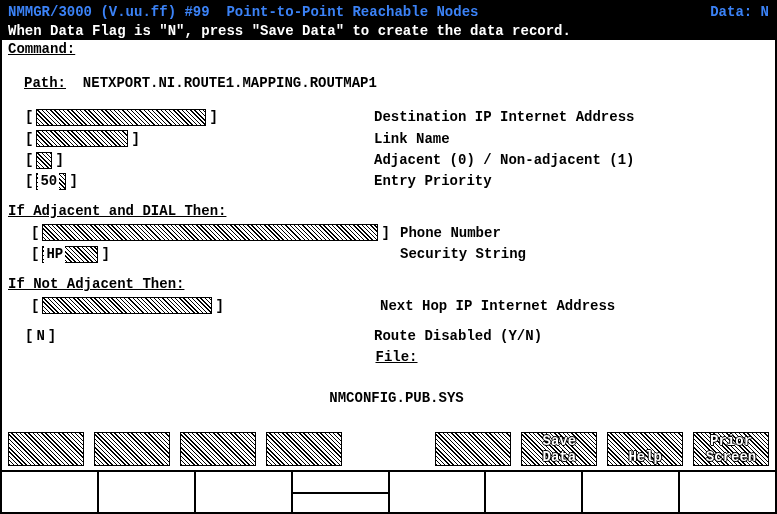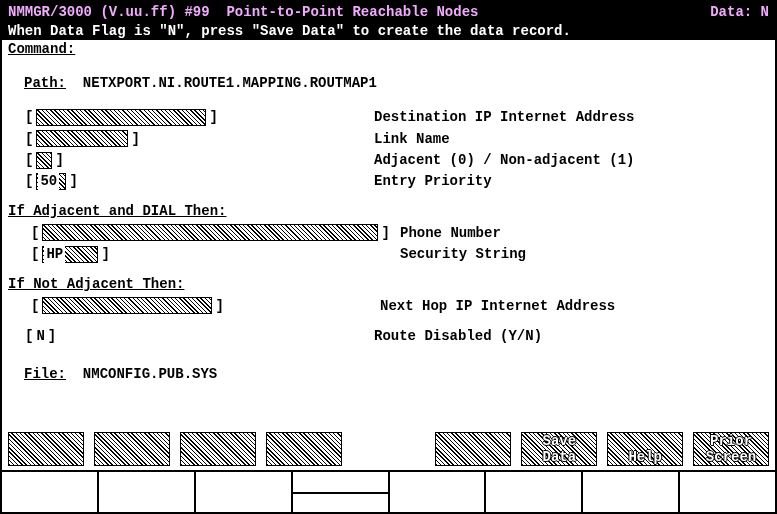--- a/index.html
+++ b/index.html
@@ -14,21 +14,21 @@
   }
   .frame {
     position: relative;
     width: 777px;
     height: 514px;
     background: #fff;
     border: 2px solid #000;
   }
   .titlebar {
     background: #000;
-    color: #f0abfc;
+    color: #3b82f6;
     padding: 2px 6px;
     white-space: pre;
     display: flex;
     justify-content: space-between;
   }
   .hintbar {
     background: #000;
     color: #fff;
     padding: 1px 6px;
     white-space: pre;
@@ -59,21 +59,21 @@
   .field span {
     position: absolute;
     left: 2px; top: 0;
     background: #fff;
     padding: 0 2px;
     line-height: 17px;
   }
   .bracket { font-weight: bold; padding: 0 1px; }
   .sect { margin-top: 10px; }
   .indent { padding-left: 22px; }
-  .file-row { margin-top: 18px; }
+  .file-row { margin-top: 1px; flex-direction: column; }
   .softkeys {
     position: absolute;
     left: 0; right: 0; bottom: 46px;
     display: flex;
     gap: 10px;
     padding: 0 6px;
     justify-content: space-between;
   }
   .sk {
     flex: 1;

